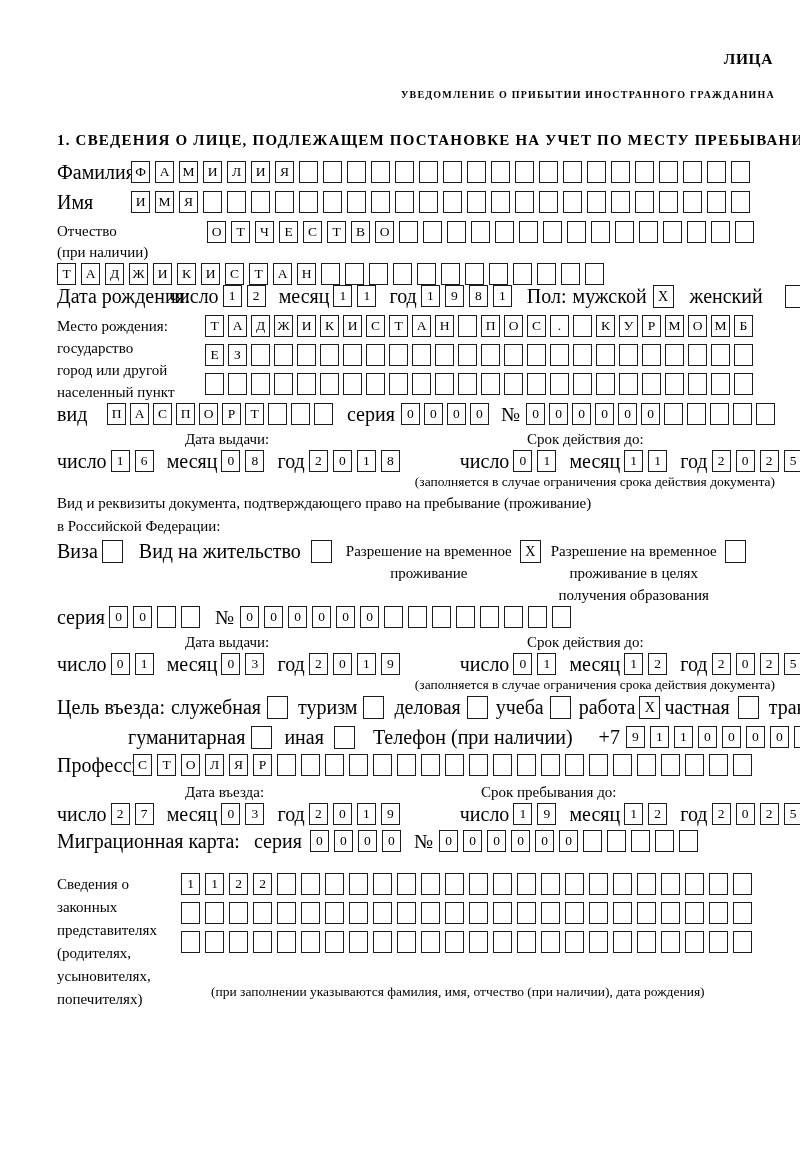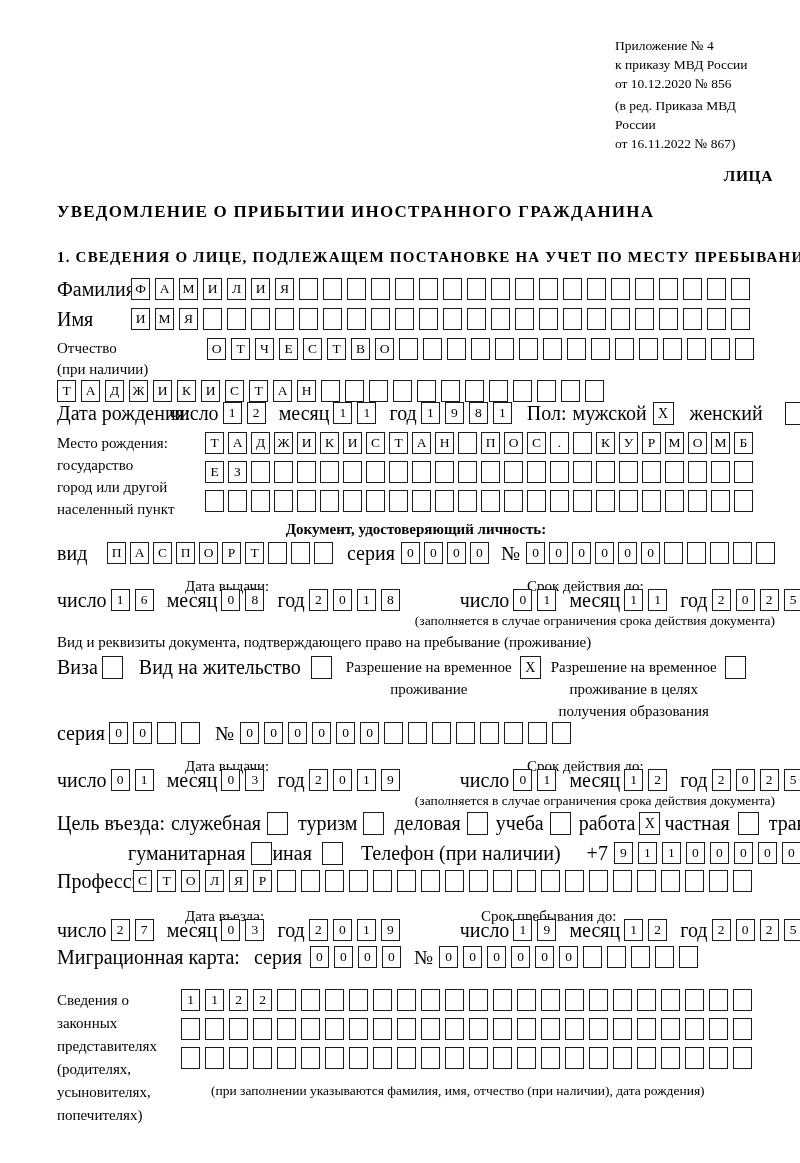--- a/index.html
+++ b/index.html
@@ -6,69 +6,59 @@
   .page {
     position:relative; width:800px; height:1163px; margin:0 auto;
     background:#ffffff; color:#000;
     font-family:"Liberation Serif", serif;
     box-sizing:border-box; padding:36px 25px 0 57px; overflow:hidden;
   }
   .appendix { display:flex; justify-content:flex-end; }
   .appendix-inner { width:160px; font-size:13.5px; line-height:19px; text-align:left; }
   .rev-gap { height:3px; }
   .forma { text-align:right; font-weight:bold; font-size:15.5px; margin-top:14px; letter-spacing:.6px; padding-right:2px; }
-  .title { text-align:left; font-weight:bold; font-size:17px; line-height:22px; margin-top:16px; letter-spacing:1.2px; }
+  .title { text-align:right; font-weight:bold; font-size:10px; line-height:22px; margin-top:16px; letter-spacing:1.2px; }
   .t-underline { display:inline-block; width:58px; height:14px; border-bottom:2px solid #222; margin-left:10px; }
   .sec-heading { font-weight:bold; font-size:15px; letter-spacing:1.2px; margin-top:26px; white-space:nowrap; }
   .rows { margin-top:12px; font-size:15px; }
   .row { display:flex; align-items:flex-start; margin-bottom:7px; position:relative; }
   .lbl { font-size:20px; line-height:23px; white-space:nowrap; flex:none; }
   .lbl2 { font-size:15px; line-height:21px; white-space:nowrap; flex:none; }
   .lbl4 { font-size:15px; line-height:22px; white-space:nowrap; flex:none; }
   .boxes { display:flex; flex:none; }
   .box {
     width:17px; height:20px; border:1.5px solid #1c1c1c; margin-right:5px;
     text-align:center; font-size:13.5px; line-height:20px; flex:none; background:#fff;
   }
   .tight .box { margin-right:4px; }
   .cb { display:flex; flex:none; }
   .cb .box { width:19px; height:21px; margin-right:0; font-size:14px; line-height:21px; }
   .stack .boxes { margin-bottom:7px; }
   .stack .boxes:last-child { margin-bottom:0; }
   .center-bold { text-align:center; font-weight:bold; font-size:15px; line-height:19px; margin-bottom:3px; }
   .hrow { height:19px; margin-bottom:0; }
-  .dhead { position:absolute; top:8px; font-size:15px; white-space:nowrap; }
+  .dhead { position:absolute; top:0; font-size:15px; white-space:nowrap; }
   .note-right { justify-content:flex-end; font-size:13.5px; line-height:17px; margin-bottom:2px; }
   .para { font-size:15px; line-height:23px; margin-bottom:2px; }
   .opt { text-align:center; font-size:15px; line-height:22px; flex:none; }
   .opts-row { margin-bottom:0; }
   .opts-row .lbl, .opts-row .opt { line-height:22px; }
-  .rep-note { font-size:13.5px; line-height:17px; margin-left:30px; margin-top:13px; white-space:nowrap; }
+  .rep-note { font-size:13.5px; line-height:17px; margin-left:30px; margin-top:30px; white-space:nowrap; }
   .ml4{margin-left:4px}.ml6{margin-left:6px}.ml8{margin-left:8px}.ml10{margin-left:10px}
-  .ml12{margin-left:0}.ml14{margin-left:14px}.ml16{margin-left:16px}.ml18{margin-left:18px}
+  .ml12{margin-left:12px}.ml14{margin-left:14px}.ml16{margin-left:16px}.ml18{margin-left:18px}
   .ml22{margin-left:22px}.ml26{margin-left:26px}.ml47{margin-left:47px}.ml55{margin-left:55px}
   .ml71{margin-left:71px}
   .w74{width:74px}.w76{width:76px}.w112{width:112px}.w124{width:124px}.w148{width:148px}
   .w150{width:150px}.w50{width:50px}.w52{width:52px}
 </style>
 </head>
 <body>
 
 <div class="page">
 
-  <div class="appendix">
-    <div class="appendix-inner">
-      <div>Приложение № 4</div>
-      <div>к приказу МВД России</div>
-      <div>от 10.12.2020 № 856</div>
-      <div class="rev-gap"></div>
-      <div>(в ред. Приказа МВД России</div>
-      <div>от 16.11.2022 № 867)</div>
-    </div>
-  </div>
 
   <div class="forma">ЛИЦА</div>
 
   <div class="title">
     <div>УВЕДОМЛЕНИЕ О ПРИБЫТИИ ИНОСТРАННОГО ГРАЖДАНИНА</div>
   </div>
 
   <div class="sec-heading">1. СВЕДЕНИЯ О ЛИЦЕ, ПОДЛЕЖАЩЕМ ПОСТАНОВКЕ НА УЧЕТ ПО МЕСТУ ПРЕБЫВАНИЯ</div>
 
   <div class="rows">
@@ -309,21 +299,20 @@
             <span class="box"></span>
             <span class="box"></span>
             <span class="box"></span>
             <span class="box"></span>
             <span class="box"></span>
             <span class="box"></span>
           </div>
       </div>
     </div>
 
-    <div class="center-bold">Документ, удостоверяющий личность:</div>
 
     <div class="row" style="margin-bottom:5px">
       <span class="lbl w50">вид</span>
       <div class="boxes tight">
           <span class="box">П</span>
           <span class="box">А</span>
           <span class="box">С</span>
           <span class="box">П</span>
           <span class="box">О</span>
           <span class="box">Р</span>
@@ -396,20 +385,21 @@
           <span class="box">5</span>
         </div>
     </div>
 
     <div class="row note-right">
       <span>(заполняется в случае ограничения срока действия документа)</span>
     </div>
 
     <div class="para">
       <div>Вид и реквизиты документа, подтверждающего право на пребывание (проживание)</div>
+      <div>в Российской Федерации:</div>
     </div>
 
     <div class="row opts-row">
       <span class="lbl">Виза</span>
       <div class="cb ml4">
           <span class="box"></span>
         </div>
       <span class="lbl ml16">Вид на жительство</span>
       <div class="cb ml10">
           <span class="box"></span>

